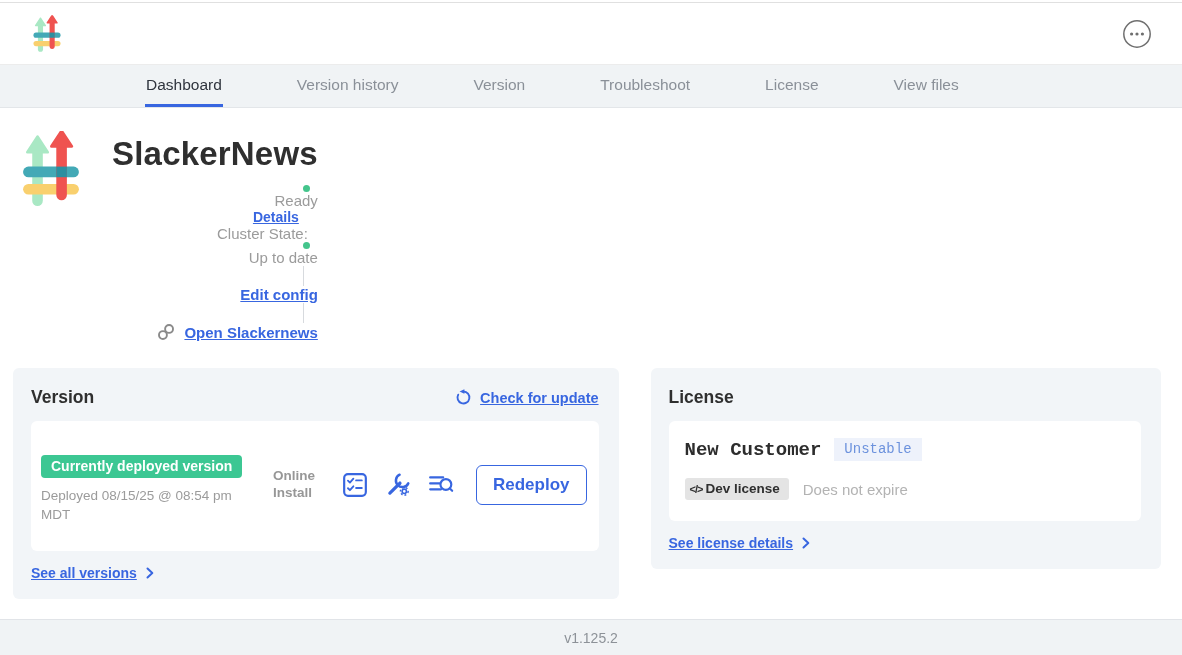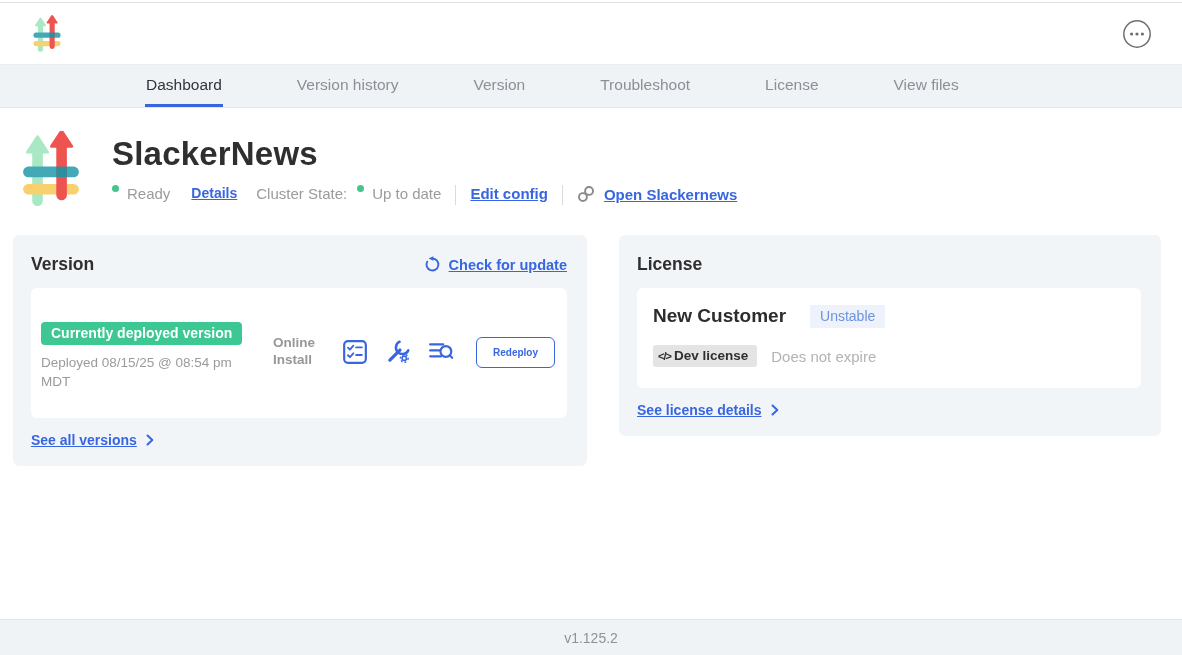--- a/index.html
+++ b/index.html
@@ -23,21 +23,21 @@
   .snav-item { display:flex; align-items:center; font-size:15.5px; color:#8a9098; cursor:pointer; border-bottom:3px solid transparent; padding:0 1px; }
   .snav-item.active { color:#2f343d; border-bottom-color:#3866e0; }
 
   main { flex:1; background:#fff; padding-top:23px; }
 
   
   .app-title-row { display:flex; padding-left:22px; }
   .logo-lg { width:58px; height:77px; flex:none; }
   .title-block { margin-left:32px; padding-top:4px; }
   h1 { font-size:33px; font-weight:700; color:#2f2f2f; letter-spacing:0.2px; }
-  .status-row { display:flex; align-items:flex-start; margin-top:12px; font-size:15px; color:#9b9b9b; }
+  .status-row { display:flex; align-items:flex-end; margin-top:12px; font-size:15px; color:#9b9b9b;flex-direction:column; }
   .dot { width:7px; height:7px; border-radius:50%; background:#44c58c; margin-right:8px; flex:none; }
   .status-row .lbl { margin-right:0; }
   a.blue-link { color:#3866e0; font-weight:700; font-size:14px; text-decoration:underline; cursor:pointer; }
   .status-row a.blue-link { margin:0 19px 0 21px; }
   .status-row a.inline-link { margin:0; font-size:15px; }
   .vdiv { width:1px; height:20px; background:#d7dade; margin:0 14px; }
   .openlink { display:flex; align-items:center; gap:9px; }
 
   
   .cards { display:flex; gap:32px; padding:0 21px 0 13px; margin-top:27px; align-items:flex-start; }
@@ -52,25 +52,25 @@
   .version-inner { display:flex; align-items:center; padding:12px 12px 14px 10px; min-height:130px; }
   .v-left { width:232px; flex:none; }
   .ver-row { display:flex; align-items:baseline; }
   .ver { font-size:30px; font-weight:700; color:#2d2d2d; }
   .seq { font-size:14px; color:#9b9b9b; margin-left:14px; }
   .badge-green { display:inline-block; margin-top:9px; background:#3cc793; color:#fff; font-size:14px; font-weight:600; padding:3px 10px 4px; border-radius:4px; }
   .deployed { margin-top:9px; font-size:13.5px; color:#9b9b9b; width:205px; line-height:1.35; }
   .v-right { display:flex; align-items:center; margin-left:auto; gap:17px; }
   .install-type { width:52px; font-size:13.5px; font-weight:600; color:#979797; line-height:1.25; }
   .icon-btn { width:26px; height:26px; display:flex; align-items:center; justify-content:center; cursor:pointer; }
-  .redeploy { background:#fff; border:1px solid #3866e0; color:#3866e0; font-weight:700; font-size:10px; padding:9px 16px; border-radius:6px; cursor:pointer; margin-left:5px; font-family:inherit; }
+  .redeploy { background:#fff; border:1px solid #3866e0; color:#3866e0; font-weight:700; font-size:17px; padding:9px 16px; border-radius:6px; cursor:pointer; margin-left:5px; font-family:inherit; }
   .see-link { display:inline-flex; align-items:center; gap:9px; margin-top:14px; font-size:14.5px; }
 
   .license-inner { padding:17px 20px 19px 16px; min-height:100px; }
-  .cust-row { display:flex; gap:24px; }
+  .cust-row { display:flex; align-items:center; gap:13px;font-family:Liberation Mono, monospace; }
   .cust-name { font-size:19px; font-weight:700; color:#2d2d2d; }
   .badge-channel { background:#eef2fb; color:#6c92dd; font-size:14px; padding:3px 10px 4px; border-radius:0; }
   .lic-row { display:flex; align-items:center; gap:14px; margin-top:17px; }
   .badge-dev { display:inline-flex; align-items:center; gap:3px; background:#e4e4e4; color:#2f2f2f; font-size:13.5px; font-weight:700; padding:3px 9px 4px 5px; border-radius:3px; }
   .code-glyph { font-size:11px; font-weight:700; letter-spacing:-1px; }
   .expiry { font-size:15px; color:#b3b3b3; }
 
   footer { height:36px; background:#f0f3f5; border-top:1px solid #e1e4e8; display:flex; align-items:center; justify-content:center; font-size:14px; color:#8d9298; }
 
   svg { display:block; }

